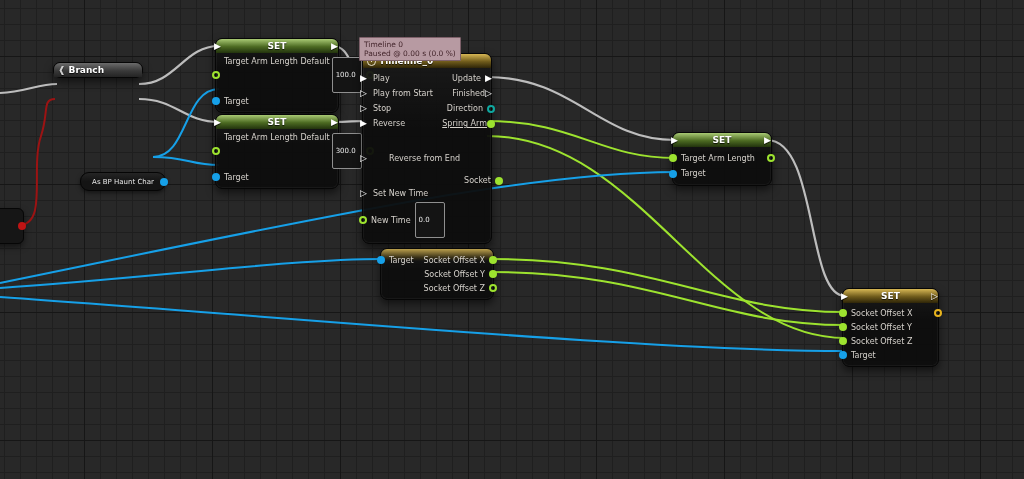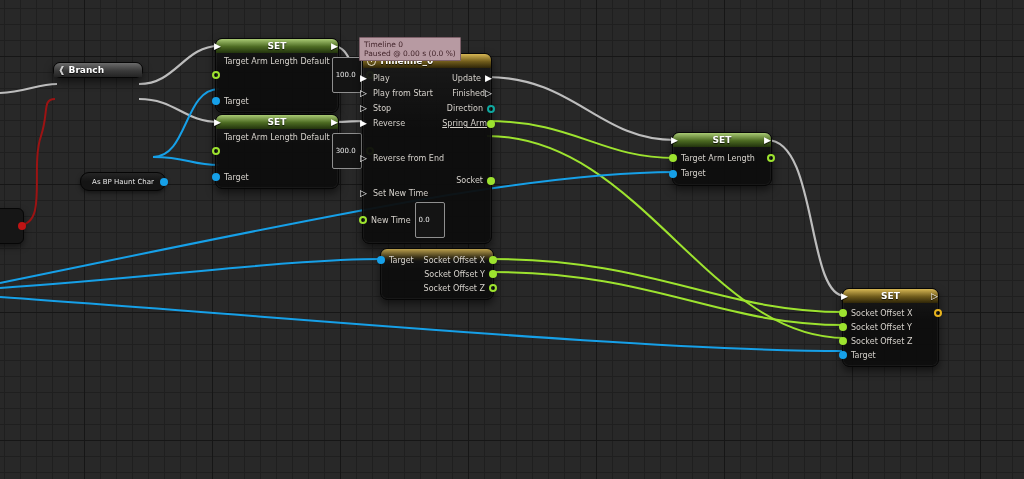--- a/index.html
+++ b/index.html
@@ -212,21 +212,21 @@
       <span style="display:flex;align-items:center;gap:4px;">
         <span class="pexec filled pl"></span>
         <span class="lbl">Reverse</span>
       </span>
       <span style="display:flex;align-items:center;text-decoration:underline;">
         <span class="lbl">Spring Arm</span>
         <span class="pdot f-green pr"></span>
       </span>
     </div>
     <div class="row split" style="min-height:13px;">
-      <span style="display:flex;align-items:center;gap:4px;">
+      <span style="display:flex;align-items:center;gap:20px;">
         <span class="pexec hollow pl"></span>
         <span class="lbl">Reverse from End</span>
       </span>
       <span style="display:flex;align-items:center;gap:4px;margin-top:44px;">
         <span class="lbl">Socket</span>
         <span class="pdot f-green pr"></span>
       </span>
     </div>
     <div class="row" style="min-height:13px;">
       <span class="pexec hollow pl"></span>

